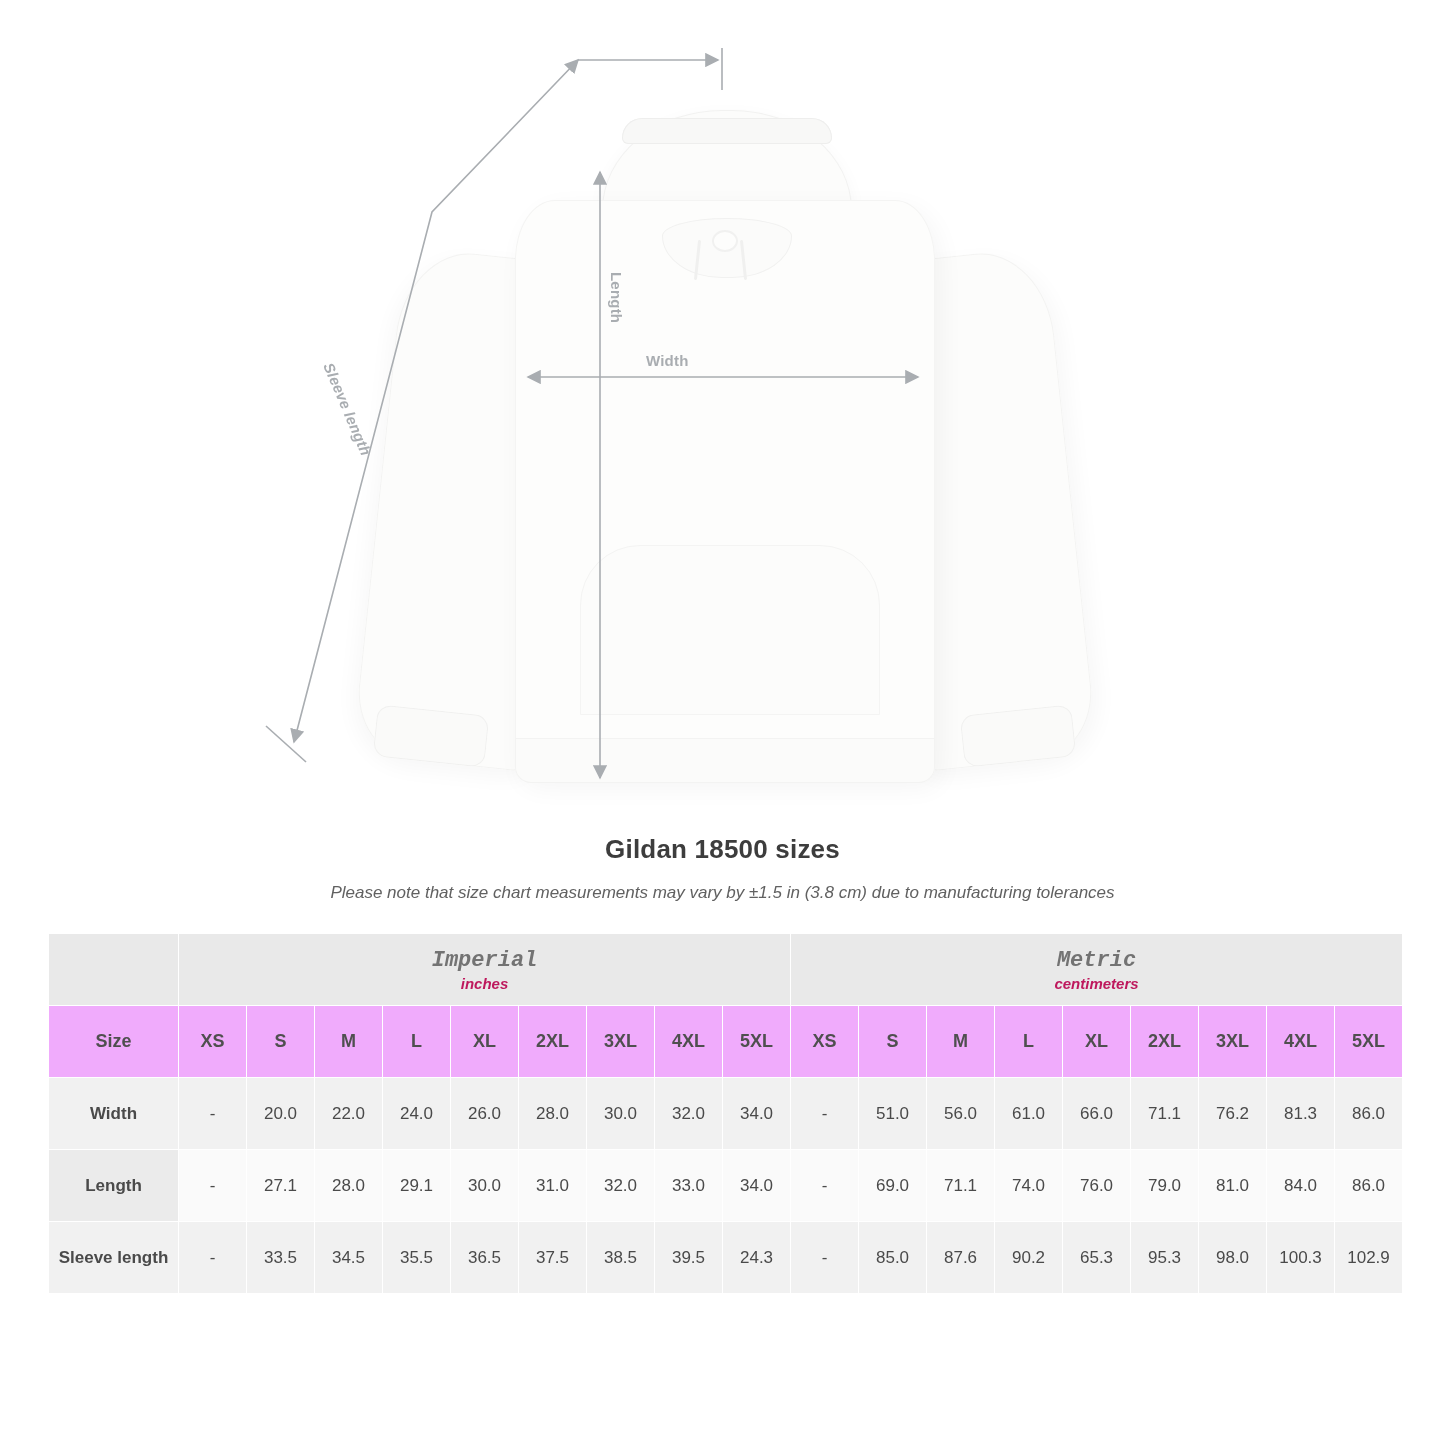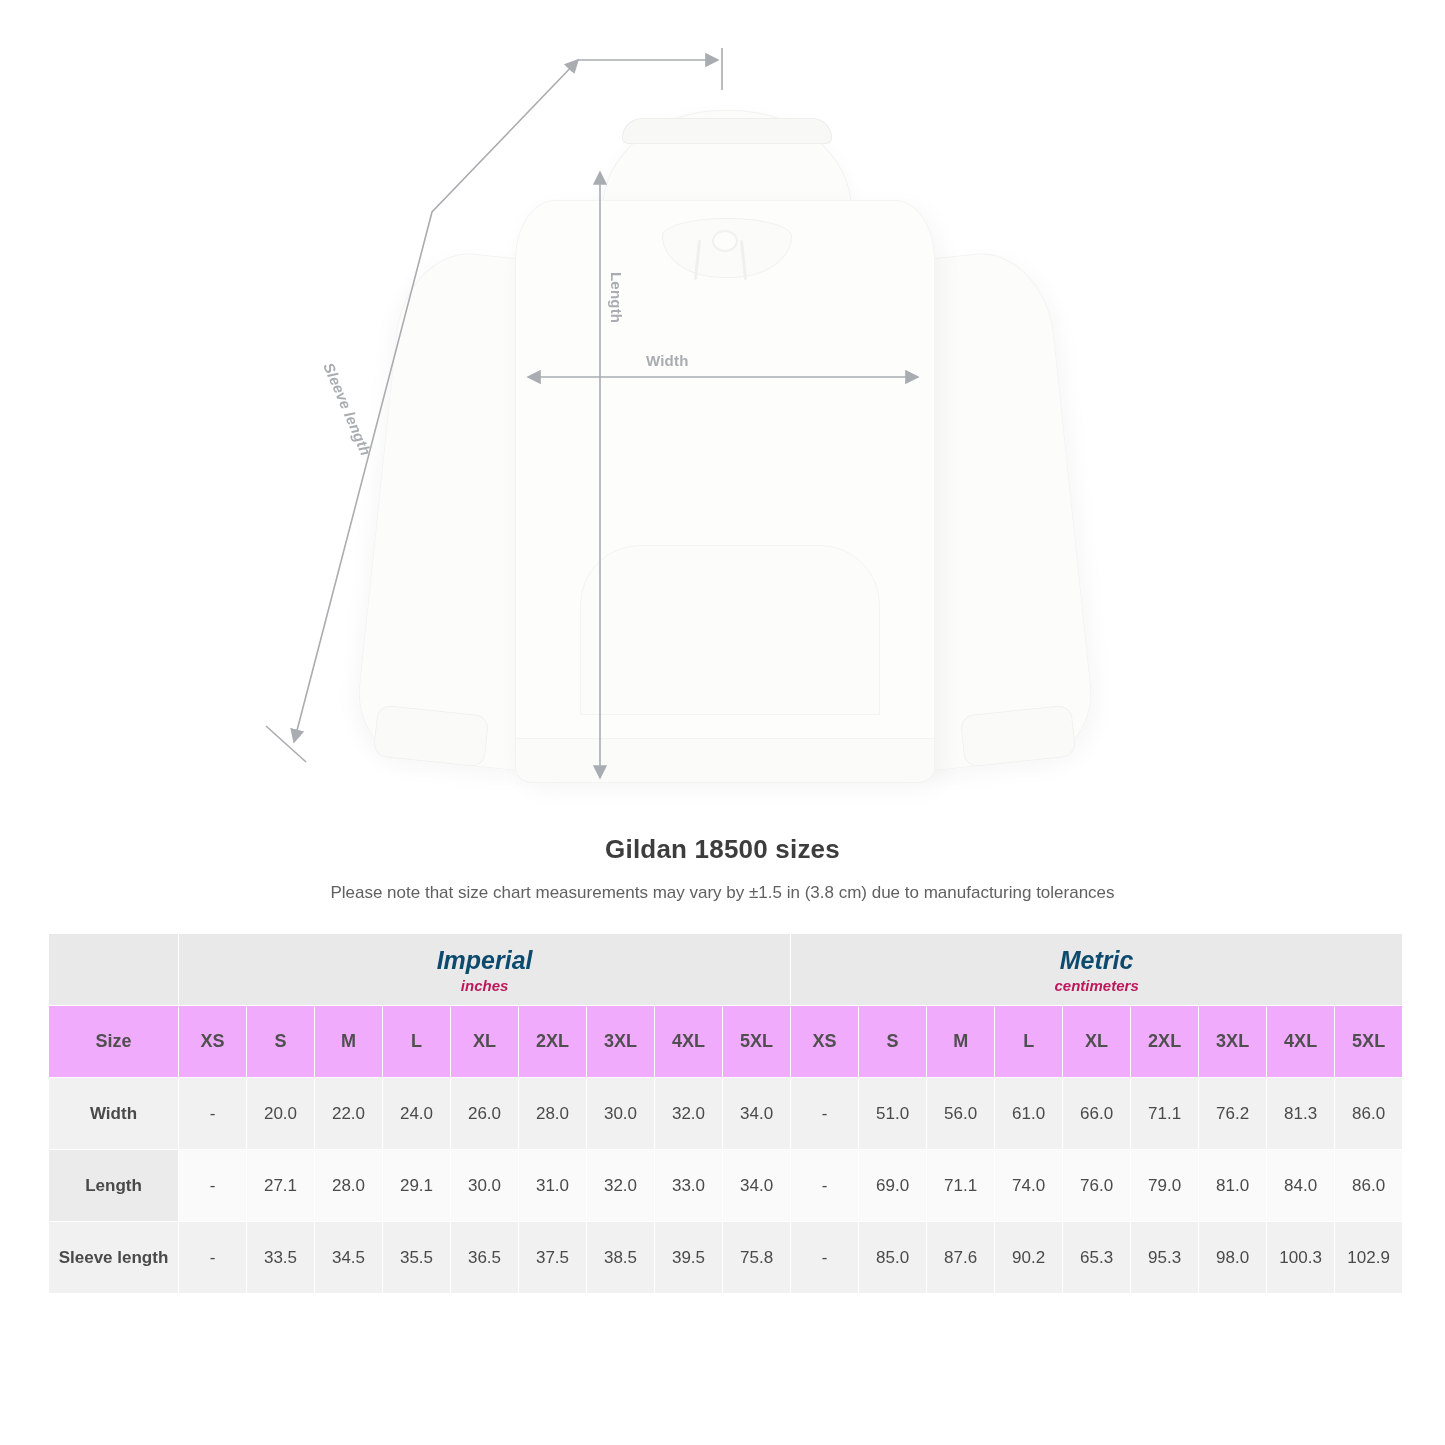--- a/index.html
+++ b/index.html
@@ -146,20 +146,21 @@
     font-size: 26px;
     font-weight: bold;
     color: #3d3d3d;
     margin: 0;
     padding: 4px 0 0 0;
     letter-spacing: .2px;
   }
   .subtitle {
     text-align: center;
     font-size: 17px;
+    font-style: italic;
     color: #616161;
     margin: 18px 0 0 0;
   }
 
   
   .table-wrap {
     margin: 30px 48px 0 48px;
     width: 1349px;
   }
   table.size-chart {
@@ -175,26 +176,27 @@
     background: #f1f1f1;
     height: 72px;
     padding: 0;
   }
   .unit-head {
     background: #e9e9e9 !important;
     height: 118px;
     border-bottom: 2px solid #ffffff;
   }
   .unit-head .unit-name {
-    font-size: 25px;
+    font-size: 22px;
     font-style: italic;
     font-weight: bold;
-    color: #0c4a6e;
+    color: #737373;
     display: block;
     line-height: 1.25;
+    font-family: Liberation Mono, monospace;
   }
   .unit-head .unit-sub {
     font-size: 15px;
     font-style: italic;
     color: #be185d;
     display: block;
   }
   .corner { background: #e9e9e9 !important; }
   tr.head-row td, tr.head-row th {
     background: #f0abfc;
@@ -373,21 +375,21 @@
       <tr>
         <td class="rowhead">Sleeve length</td>
         <td class="val">-</td>
         <td class="val">33.5</td>
         <td class="val">34.5</td>
         <td class="val">35.5</td>
         <td class="val">36.5</td>
         <td class="val">37.5</td>
         <td class="val">38.5</td>
         <td class="val">39.5</td>
-        <td class="val">75.8</td>
+        <td class="val">24.3</td>
         <td class="val">-</td>
         <td class="val">85.0</td>
         <td class="val">87.6</td>
         <td class="val">90.2</td>
         <td class="val">65.3</td>
         <td class="val">95.3</td>
         <td class="val">98.0</td>
         <td class="val">100.3</td>
         <td class="val">102.9</td>
       </tr>

